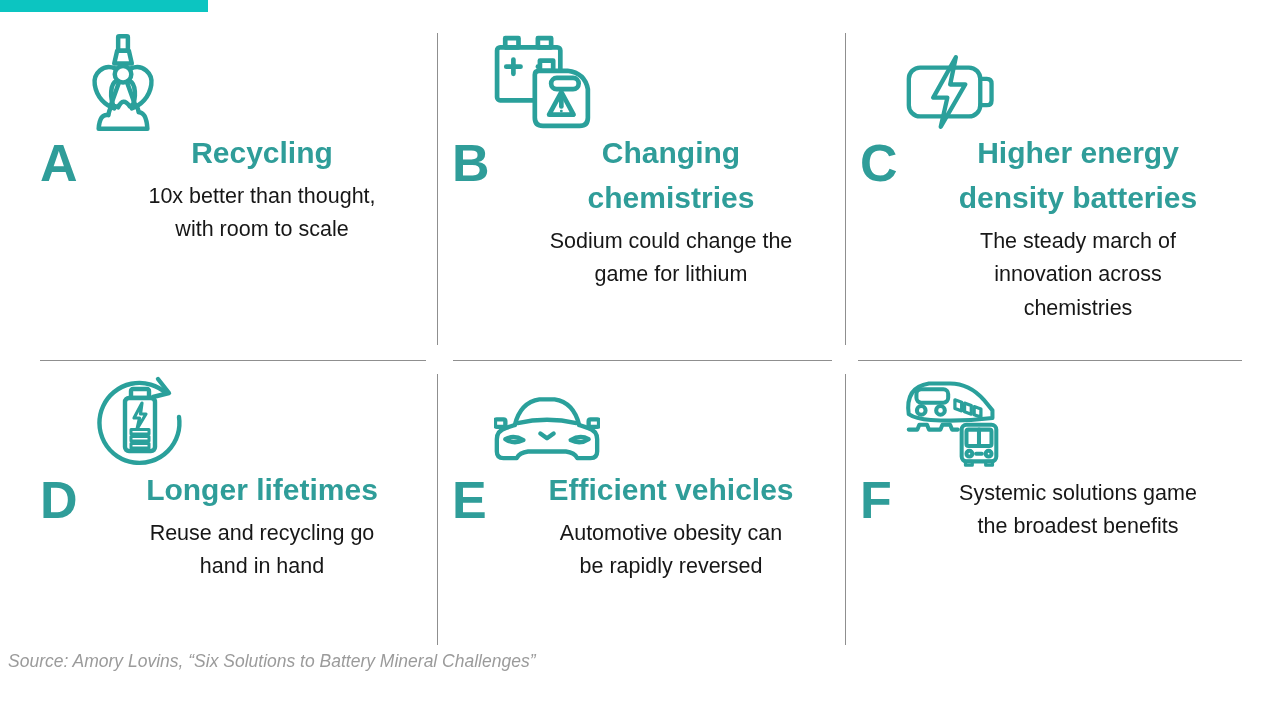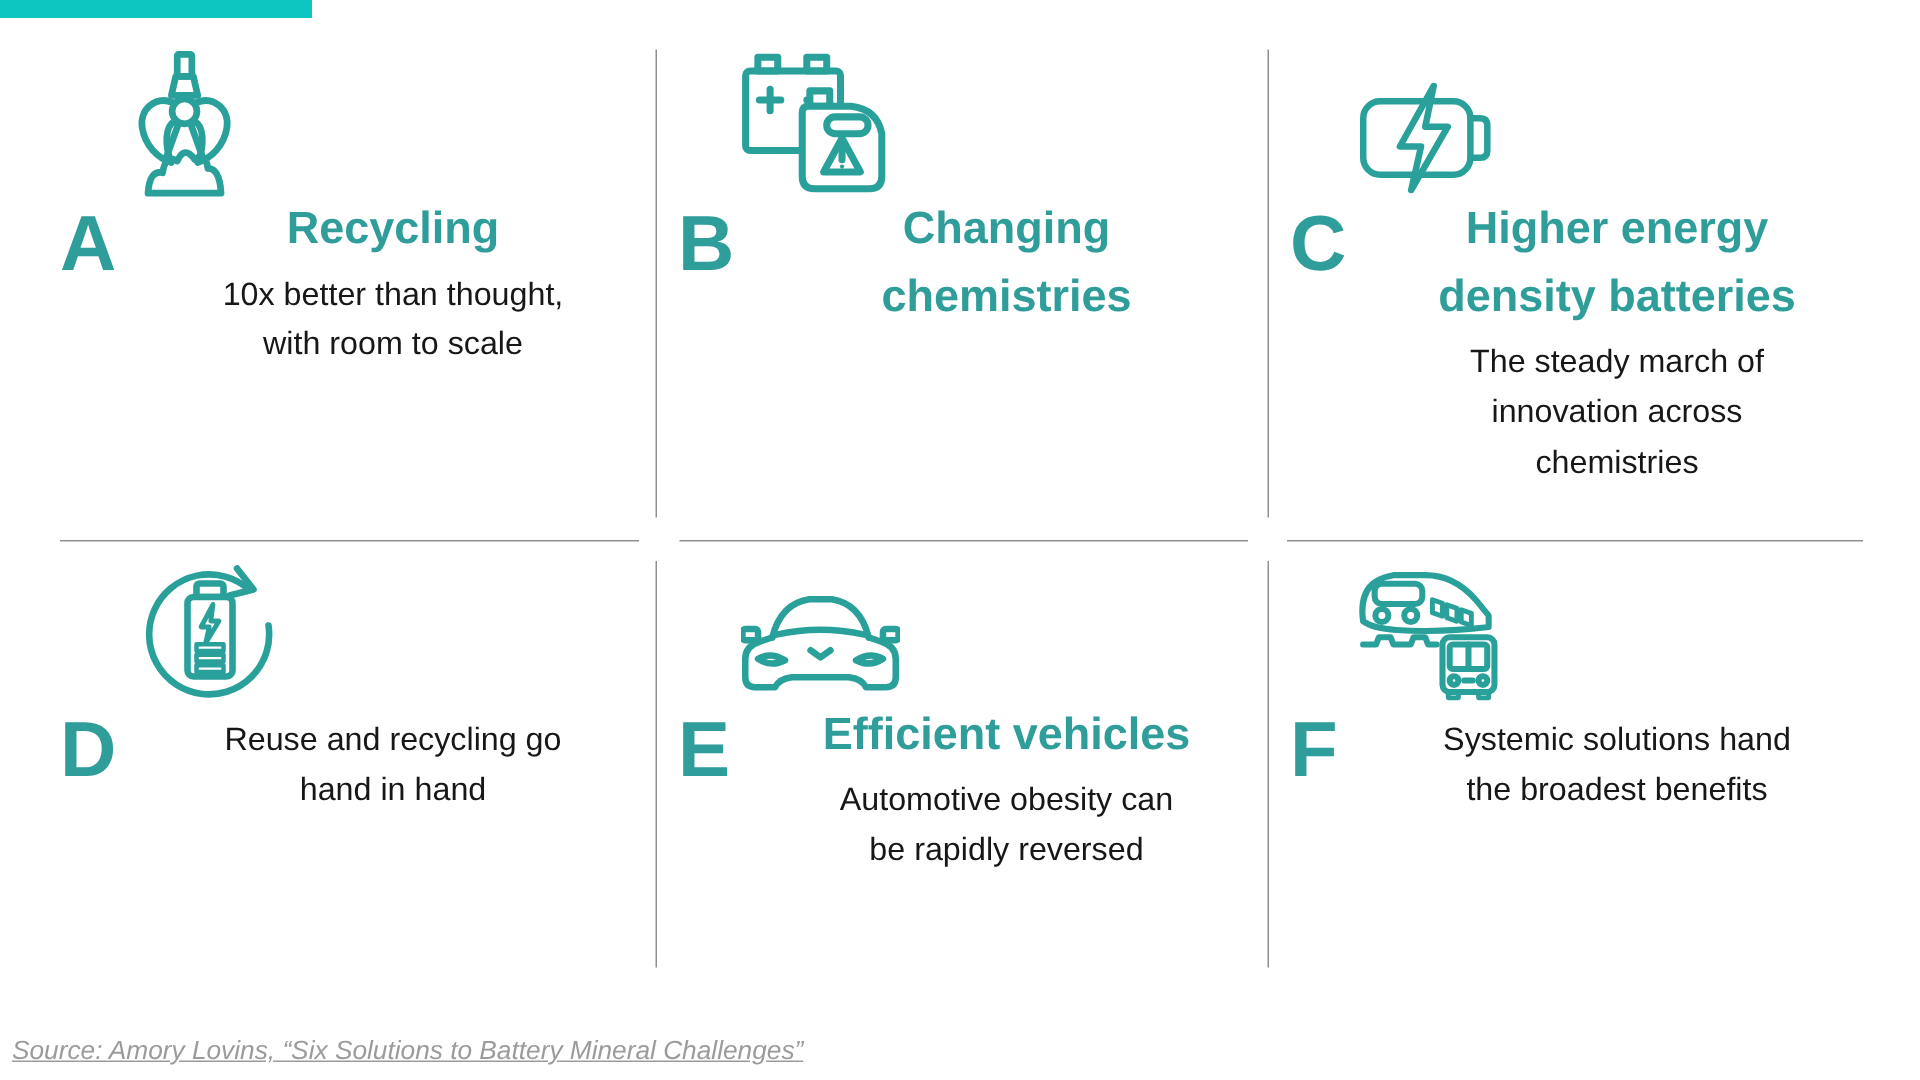--- a/index.html
+++ b/index.html
@@ -30,21 +30,21 @@
   #cellC .icon-area{padding-left:46px}
   #cellC .icon-area svg{margin-bottom:4px}
   #cellD .icon-area{padding-left:50px}
   #cellE .icon-area{padding-left:42px}
   #cellF .icon-area{padding-left:42px}
   .text-row{display:flex;align-items:flex-start;margin-top:2px;}
   .letter{flex:none;width:52px;font-size:52px;line-height:1;font-weight:700;color:#2f9d99;margin-top:2px;}
   .tblock{flex:1;min-width:0;text-align:center;}
   .title{font-size:30px;line-height:1.5;font-weight:700;color:#2f9d99;white-space:pre-line;margin-top:-5px;}
   .sub{font-size:21.5px;line-height:1.55;font-weight:400;color:#171717;white-space:pre-line;margin-top:5px;}
-  .source{position:absolute;left:8px;top:690px;font-size:17.5px;font-style:italic;color:#9b9b9b;text-decoration:underline;}
+  .source{position:absolute;left:8px;top:651px;font-size:17.5px;font-style:italic;color:#9b9b9b;}
   .ic{stroke:#2aa09b;fill:none;stroke-linecap:round;stroke-linejoin:round;}
 </style>
 </head>
 <body>
 
 <div class="stage">
 
   <div class="accent-bar" style="background: rgb(12, 197, 193);"></div>
 
   <div class="vline" id="v1a"></div>
@@ -95,20 +95,22 @@
           <path d="M67 66 V74"></path>
           <circle cx="67" cy="78.5" r="1.4" fill="#2aa09b" stroke="none"></circle>
         </g>
       </svg>
     </div>
     <div class="text-row">
       <div class="letter">B</div>
       <div class="tblock">
         <div class="title">Changing
 chemistries</div>
+        <div class="sub">Sodium could change the
+game for lithium</div>
       </div>
     </div>
   </div>
 
   <div class="cell" id="cellC">
     <div class="icon-area">
       <svg width="94" height="74" viewBox="0 0 100 78">
         <g class="ic" stroke-width="4.6">
           <rect x="3" y="13" width="76" height="52" rx="12"></rect>
           <path d="M79 25 H86 Q91 25 91 30 V48 Q91 53 86 53 H79"></path>
@@ -139,20 +141,21 @@
           <polygon points="52,33 44,48 49.5,48 47,59 56,44 50.5,44" stroke-width="3.2"></polygon>
           <rect x="41" y="59.5" width="18" height="4.5" stroke-width="3"></rect>
           <rect x="41" y="66.5" width="18" height="4.5" stroke-width="3"></rect>
           <rect x="41" y="73.5" width="18" height="4.5" stroke-width="3"></rect>
         </g>
       </svg>
     </div>
     <div class="text-row">
       <div class="letter">D</div>
       <div class="tblock">
+        <div class="title">Longer lifetimes</div>
         <div class="sub">Reuse and recycling go
 hand in hand</div>
       </div>
     </div>
   </div>
 
   <div class="cell row2" id="cellE">
     <div class="icon-area">
       <svg width="106" height="90" viewBox="0 0 112 92">
         <g class="ic" stroke-width="4.6">
@@ -196,21 +199,21 @@
           <circle cx="90" cy="86" r="3"></circle>
           <path d="M77 86 H83"></path>
           <rect x="66" y="94" width="7" height="4" stroke-width="3.4"></rect>
           <rect x="87" y="94" width="7" height="4" stroke-width="3.4"></rect>
         </g>
       </svg>
     </div>
     <div class="text-row">
       <div class="letter">F</div>
       <div class="tblock">
-        <div class="sub">Systemic solutions hand
+        <div class="sub">Systemic solutions game
 the broadest benefits</div>
       </div>
     </div>
   </div>
 
   <div class="source">Source: Amory Lovins, “Six Solutions to Battery Mineral Challenges”</div>
 
 </div>
 
 </body></html>

